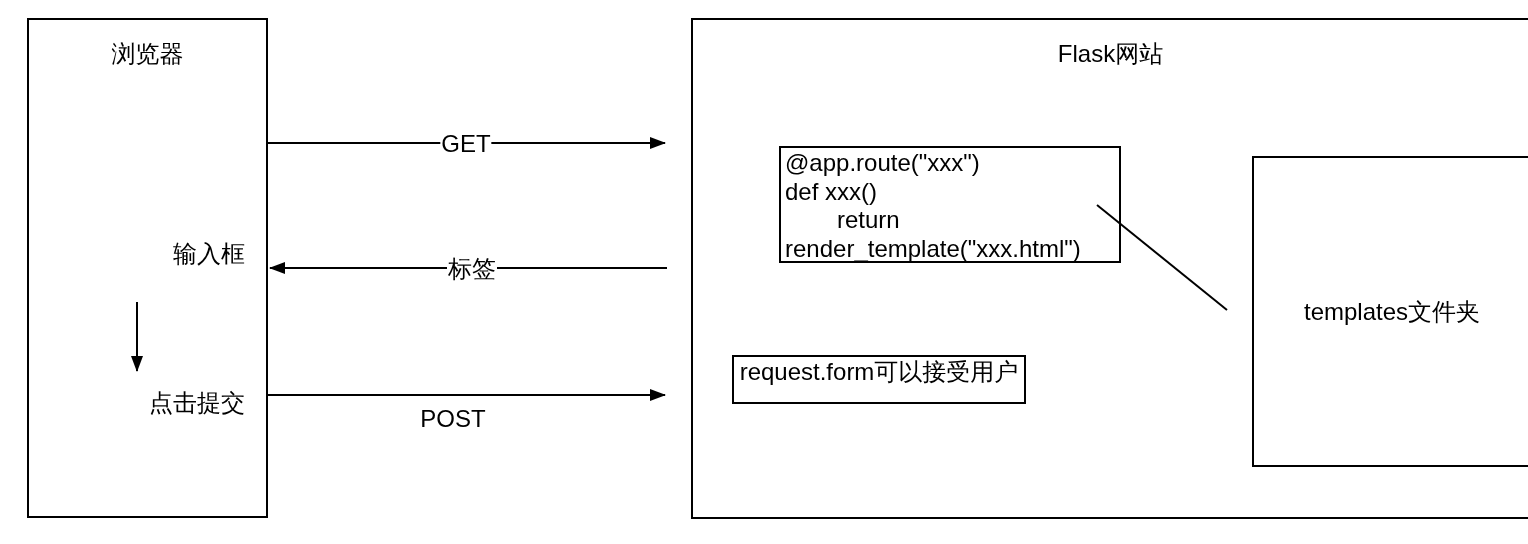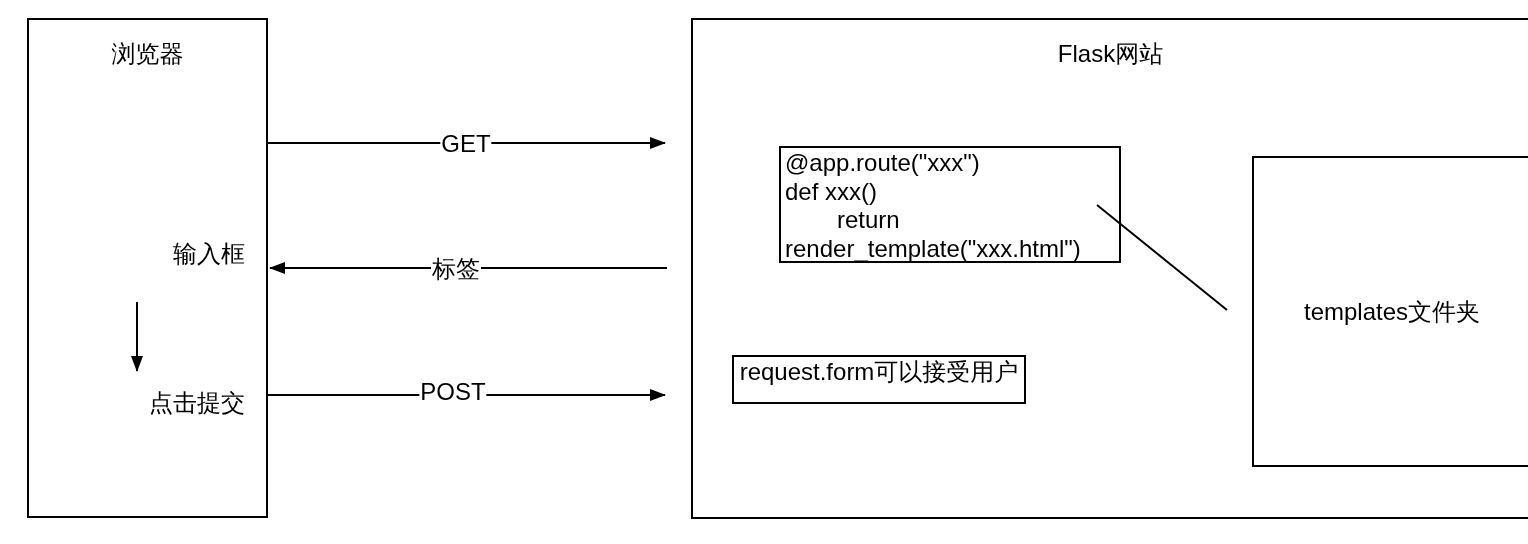--- a/index.html
+++ b/index.html
@@ -83,22 +83,22 @@
   }
   .edge-label {
     position: absolute;
     transform: translate(-50%, -50%);
     background: #ffffff;
     padding: 0 1px;
     line-height: 28px;
     white-space: nowrap;
   }
   .lbl-get  { left: 466px; top: 144px; }
-  .lbl-resp { left: 456px; top: 269px; }
-  .lbl-post { left: 453px; top: 392px; }
+  .lbl-resp { left: 472px; top: 269px; }
+  .lbl-post { left: 453px; top: 419px; }
 </style>
 </head>
 <body>
 
 <div class="canvas">
 
   <div class="box browser-box" style="left:27px; top:18px; width:241px; height:500px;">
     <div class="box-title">浏览器</div>
     <div class="txt-block input-submit">
       <div>输入框</div>

